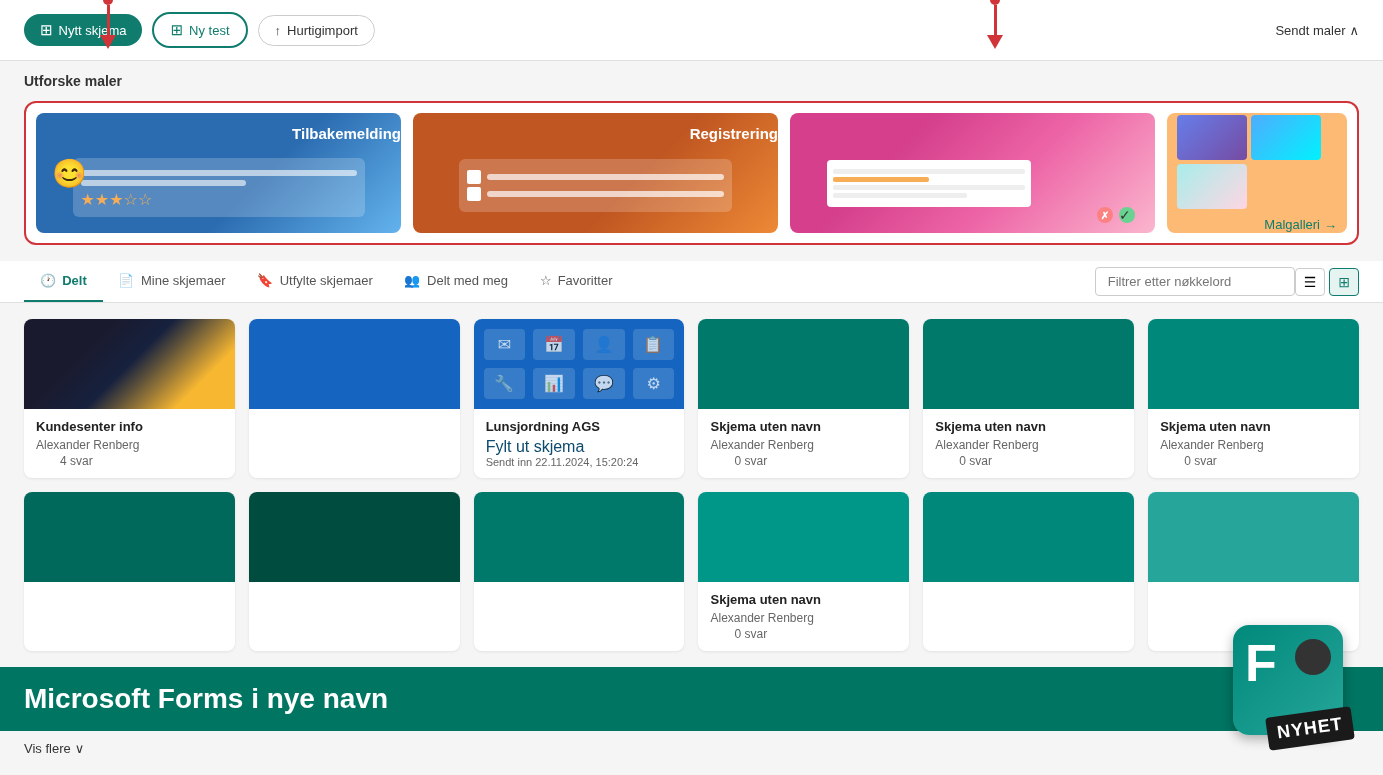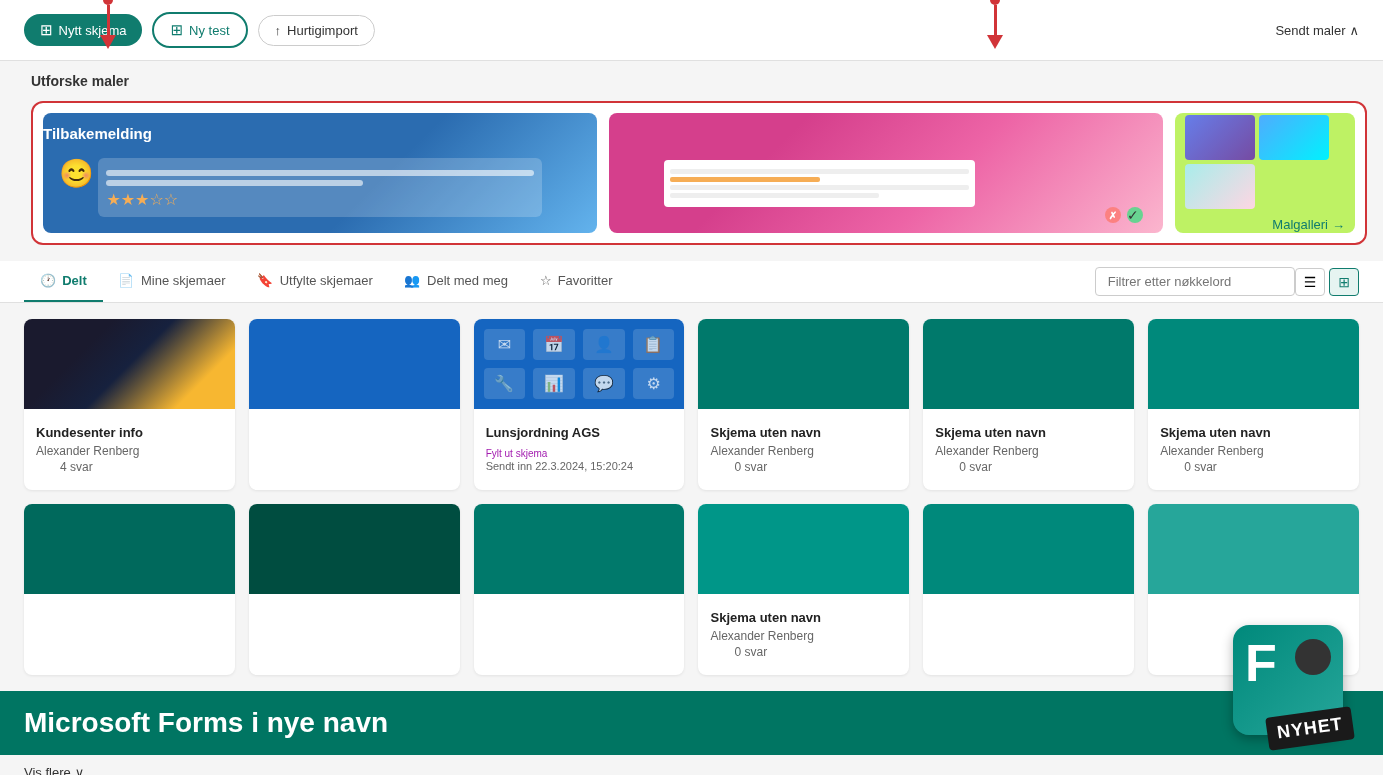--- a/index.html
+++ b/index.html
@@ -86,22 +86,21 @@
       width: 0;
       height: 0;
       border-left: 8px solid transparent;
       border-right: 8px solid transparent;
       border-top: 14px solid #d13438;
     }
 
     
     .templates-section {
       background: #f5f5f5;
-      padding: 12px 16px 16px;
-      margin-left: 15px;
+      padding: 12px 24px 16px;
     }
     .templates-section h3 {
       font-size: 14px;
       font-weight: 600;
       margin-bottom: 12px;
       color: #333;
     }
     .templates-grid {
       display: flex;
       gap: 12px;
@@ -121,21 +120,21 @@
       height: 120px;
       display: flex;
       align-items: center;
       justify-content: center;
       position: relative;
     }
     .template-title {
       position: absolute;
       top: 12px;
       left: 0; right: 0;
-      text-align: left;
+      text-align: right;
       color: #fff;
       font-weight: 600;
       font-size: 15px;
     }
     .template-feedback { background: linear-gradient(135deg, #2b6cb0 60%, #63b3ed 100%); }
     .template-registration { background: linear-gradient(135deg, #c05621 60%, #ed8936 100%); }
     .template-lookup { background: linear-gradient(135deg, #2b6cb0 40%, #4299e1 80%, #63b3ed 100%); }
     .template-test { background: linear-gradient(135deg, #d53f8c 30%, #ed64a6 60%, #fbb6ce 100%); }
     .feedback-mock {
       background: rgba(255,255,255,0.2);
@@ -245,41 +244,41 @@
       border-radius: 8px;
       overflow: hidden;
       cursor: pointer;
       box-shadow: 0 1px 3px rgba(0,0,0,0.08);
     }
     .form-thumbnail {
       height: 90px;
       width: 100%;
     }
     .form-info {
-      padding: 16px 12px;
+      padding: 10px 12px;
     }
     .form-name {
       font-size: 13px;
       font-weight: 600;
       color: #222;
       margin-bottom: 4px;
     }
     .form-author {
       font-size: 12px;
       color: #666;
       margin-bottom: 2px;
     }
     .form-count {
       font-size: 12px;
       color: #666;
       margin-left: 24px;
     }
     .form-link {
-      font-size: 10px;
-      color: #a21caf;
+      font-size: 16px;
+      color: #0c4a6e;
       text-decoration: none;
       text-align: right;
     }
     .form-date {
       font-size: 11px;
       color: #666;
     }
 
     
     .thumb-aerial { background: linear-gradient(135deg, #1a1a2e 30%, #16213e 50%, #f7b731 80%); }
@@ -513,39 +512,54 @@
         <span class="template-title">Tilbakemelding</span>
         <span class="smiley">😊</span>
         <div class="feedback-mock" style="margin-top:28px;">
           <div class="mock-line"></div>
           <div class="mock-line short"></div>
           <div class="stars">★★★☆☆</div>
         </div>
       </div>
     </div>
 
+    <div class="template-card">
+      <div class="template-card-inner template-registration">
+        <span class="template-title">Registrering</span>
+        <div class="reg-mock">
+          <div class="check-line">
+            <div class="check-box"></div>
+            <div class="check-bar"></div>
+          </div>
+          <div class="check-line">
+            <div class="check-box"></div>
+            <div class="check-bar"></div>
+          </div>
+        </div>
+      </div>
+    </div>
 
 
     <div class="template-card">
       <div class="template-card-inner template-test" style="position:relative;">
         <div class="test-mock" style="position:relative;">
           <div class="test-sheet">
             <div class="test-line"></div>
             <div class="test-line accent"></div>
             <div class="test-line"></div>
             <div class="test-line" style="width:70%"></div>
           </div>
         </div>
         <div class="test-check" style="position:absolute; right:20px; bottom:10px;">✓</div>
         <div class="test-x" style="position:absolute; right:42px; bottom:10px; display:flex;align-items:center;justify-content:center;color:#fff;font-size:10px;font-weight:bold;">✗</div>
       </div>
     </div>
 
     <div class="template-card" style="max-width:180px;">
-      <div class="template-card-inner" style="background:#bef264; flex-direction:column; padding:10px; justify-content:center;">
+      <div class="template-card-inner" style="background:#fdba74; flex-direction:column; padding:10px; justify-content:center;">
         <div class="gallery-images">
           <div class="gallery-img"></div>
           <div class="gallery-img" style="background:linear-gradient(135deg,#4facfe,#00f2fe);"></div>
           <div class="gallery-img" style="background:linear-gradient(135deg,#a8edea,#fed6e3);"></div>
         </div>
         <div class="gallery-link">
           <span>Malgalleri</span>
           <span>→</span>
         </div>
       </div>
@@ -615,21 +629,21 @@
           <div class="icon-cell">📋</div>
           <div class="icon-cell">🔧</div>
           <div class="icon-cell">📊</div>
           <div class="icon-cell">💬</div>
           <div class="icon-cell">⚙</div>
         </div>
       </div>
       <div class="form-info">
         <div class="form-name">Lunsjordning AGS</div>
         <a class="form-link" href="#">Fylt ut skjema</a>
-        <div class="form-date">Sendt inn 22.3.2024, 15:20:24</div>
+        <div class="form-date">Sendt inn 22.11.2024, 15:20:24</div>
       </div>
     </div>
 
     <div class="form-card">
       <div class="form-thumbnail thumb-teal"></div>
       <div class="form-info">
         <div class="form-name">Skjema uten navn</div>
         <div class="form-author">Alexander Renberg</div>
         <div class="form-count">0 svar</div>
       </div>

